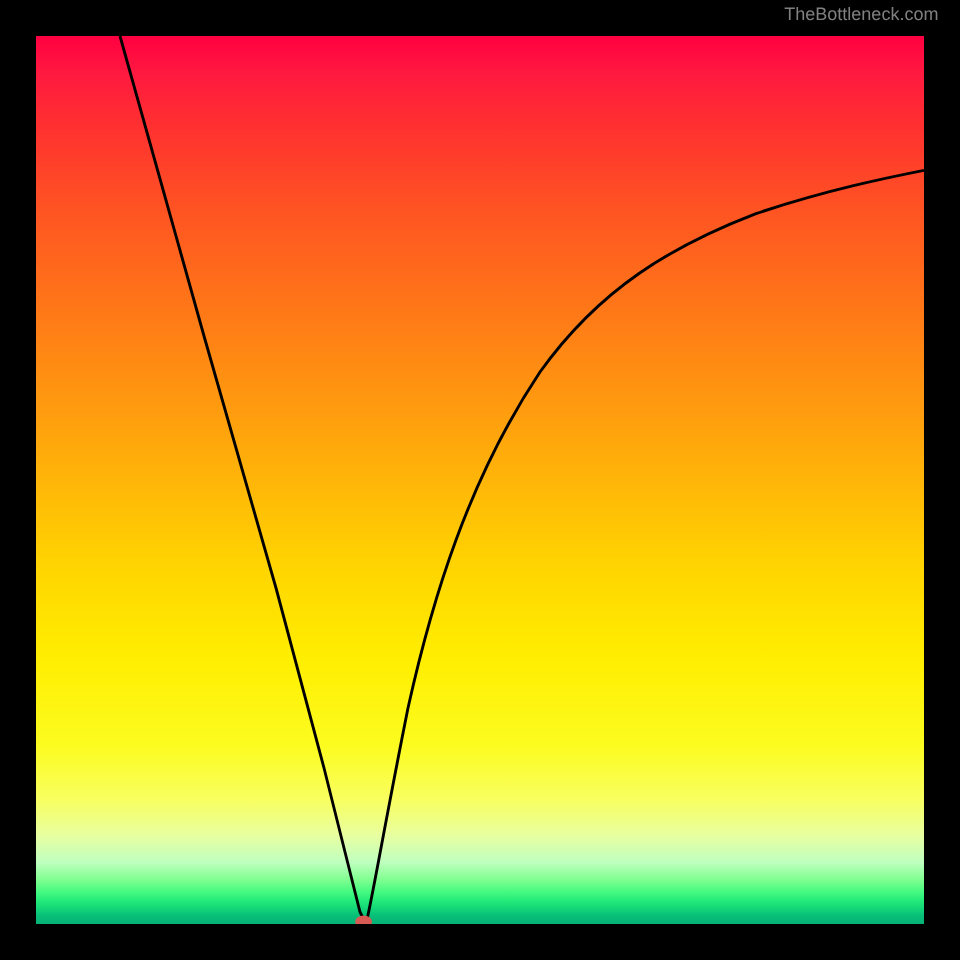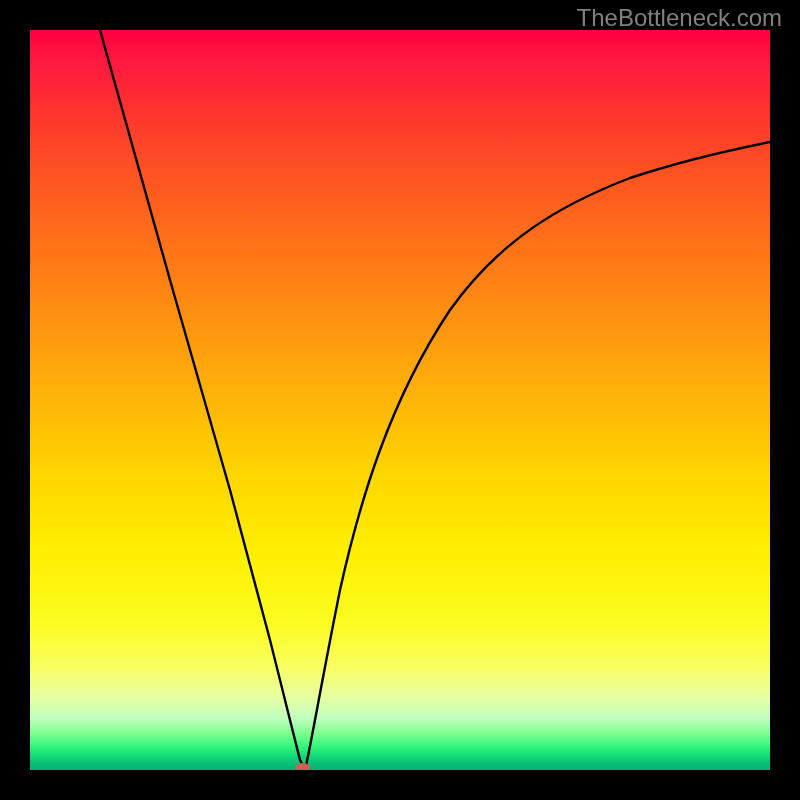--- a/index.html
+++ b/index.html
@@ -9,21 +9,21 @@
     height: 800px;
     background: #000000;
     position: relative;
     font-family: Arial, Helvetica, sans-serif;
   }
   .watermark {
     position: absolute;
     top: 4px;
     right: 18px;
     color: #808080;
-    font-size: 24px;
+    font-size: 15px;
     font-family: Arial, sans-serif;
     z-index: 10;
   }
   .plot-area {
     position: absolute;
     left: 30px;
     top: 30px;
     width: 740px;
     height: 740px;
     overflow: hidden;

